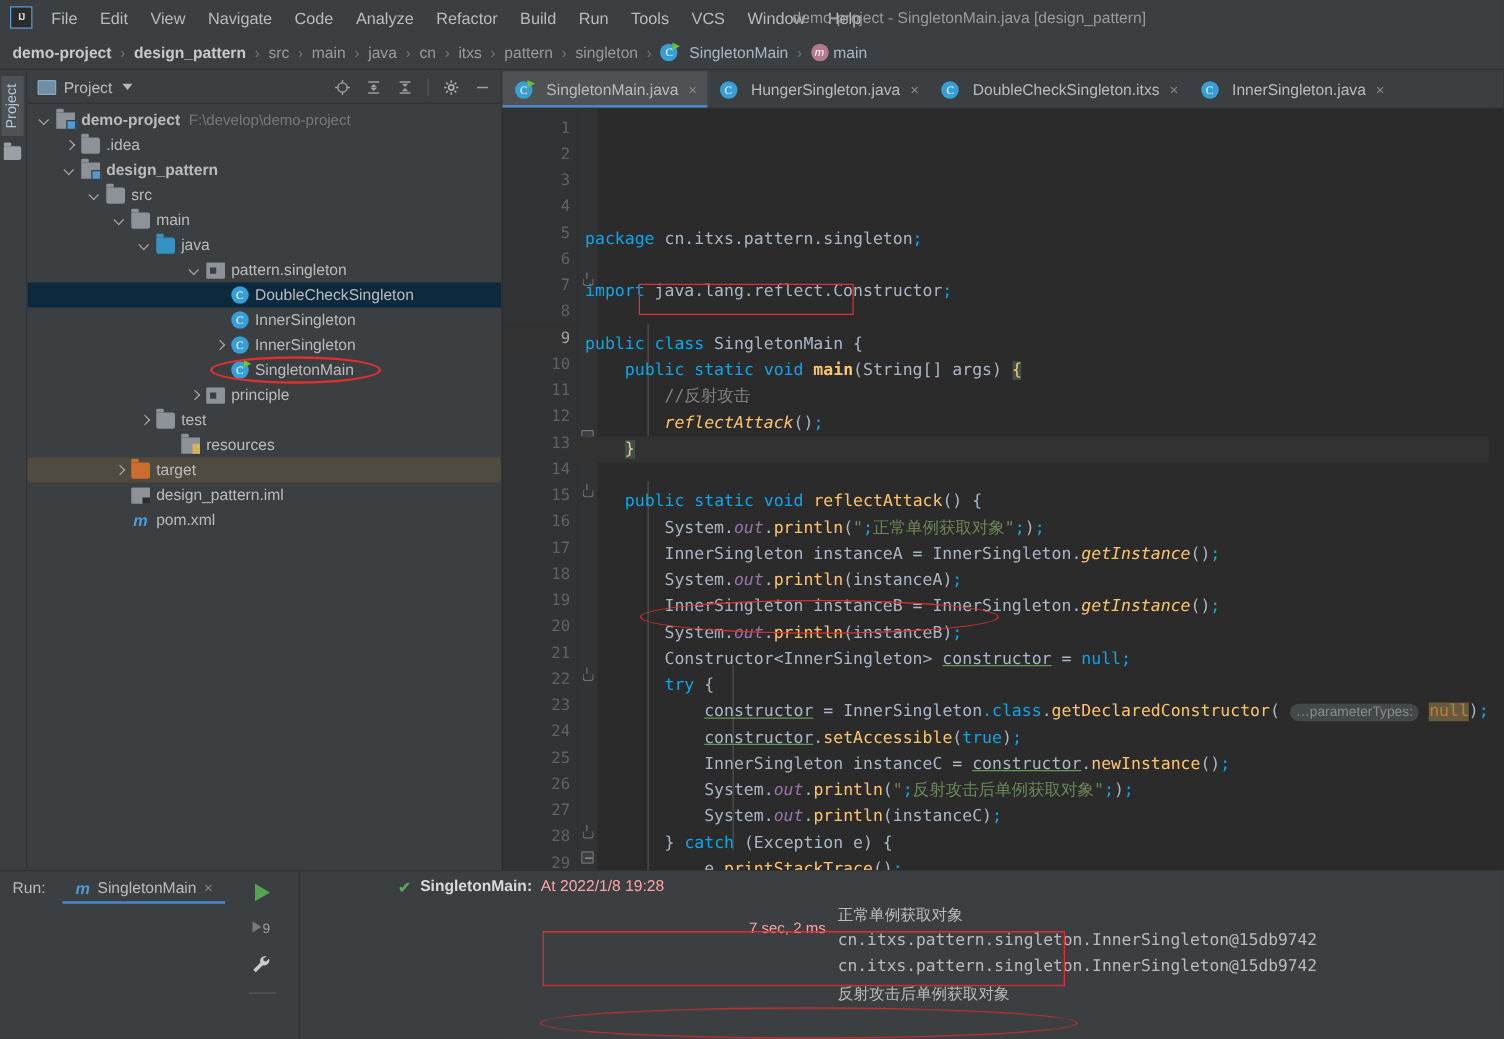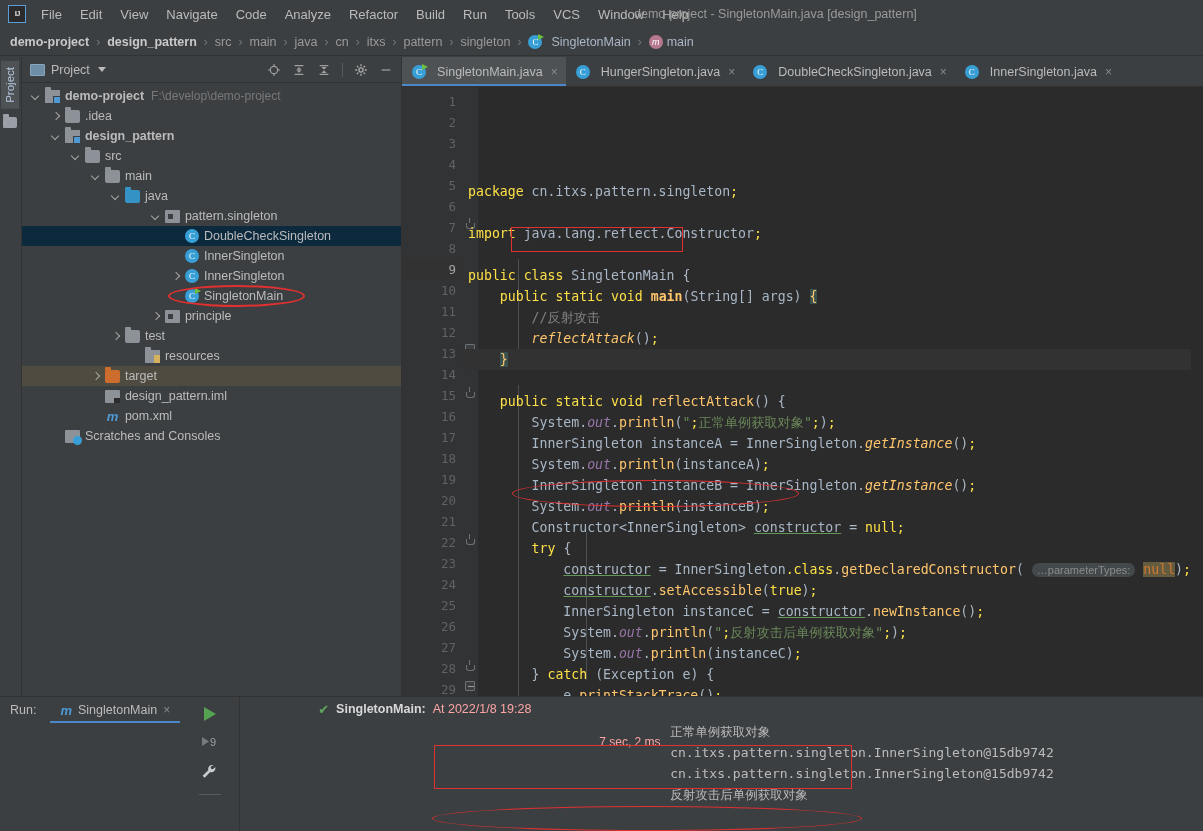--- a/index.html
+++ b/index.html
@@ -236,21 +236,21 @@
     font-family: "DejaVu Sans Mono", monospace;
     font-size: 13.2px; padding-top: 4px;
     white-space: pre; overflow: hidden;
   }
   .cl { height: 21px; line-height: 21px; padding-left: 6px; position: relative; }
   .cl.cur { background: #323232; }
   .ind-guide {
     position: absolute; top: 4px; width: 1px; background: #4d5053;
   }
   
-  .kw   { color: #fde047; }
+  .kw   { color: #0ea5e9; }
   .str  { color: #6a8759; }
   .cmt  { color: #808080; }
   .stat { color: #9876aa; font-style: italic; }
   .mcall{ color: #ffc66d; font-style: italic; }
   .mdecl{ color: #ffc66d; }
   .txt  { color: #a9b7c6; }
   .fld  { color: #a9b7c6; text-decoration: underline; text-decoration-color:#629755;}
   .brace-hl { background: #3b514d; color: #ffc66d; }
   .hint {
     background: #43484a; color: #8c8c8c; font-size: 11px;
@@ -508,45 +508,39 @@
           <span class="arrow none"></span>
           <span class="ti iml"></span>
           <span class="tlabel">design_pattern.iml</span>
         </div>
         <div class="trow">
           <span style="width:70px;flex:none"></span>
           <span class="arrow none"></span>
           <span class="ti mvn">m</span>
           <span class="tlabel">pom.xml</span>
         </div>
-        <div class="trow">
-          <span style="width:30px;flex:none"></span>
-          <span class="arrow none"></span>
-          <span class="ti scratch"></span>
-          <span class="tlabel">Scratches and Consoles</span>
-        </div>
         <div class="ellipse-ann" style="left: 146px; top: 202px; width: 137px; height: 22px;"></div>
       </div>
   </div>
 
   <div class="editor-col">
     <div class="tabs" id="tabs">
         <div class="tab active">
           <span class="ti cls runnable">C</span>
           <span>SingletonMain.java</span>
           <span class="tclose">×</span>
         </div>
         <div class="tab">
           <span class="ti cls">C</span>
           <span>HungerSingleton.java</span>
           <span class="tclose">×</span>
         </div>
         <div class="tab">
           <span class="ti cls">C</span>
-          <span>DoubleCheckSingleton.java</span>
+          <span>DoubleCheckSingleton.itxs</span>
           <span class="tclose">×</span>
         </div>
         <div class="tab">
           <span class="ti cls">C</span>
           <span>InnerSingleton.java</span>
           <span class="tclose">×</span>
         </div>
       </div>
 
     <div class="edit-area">

